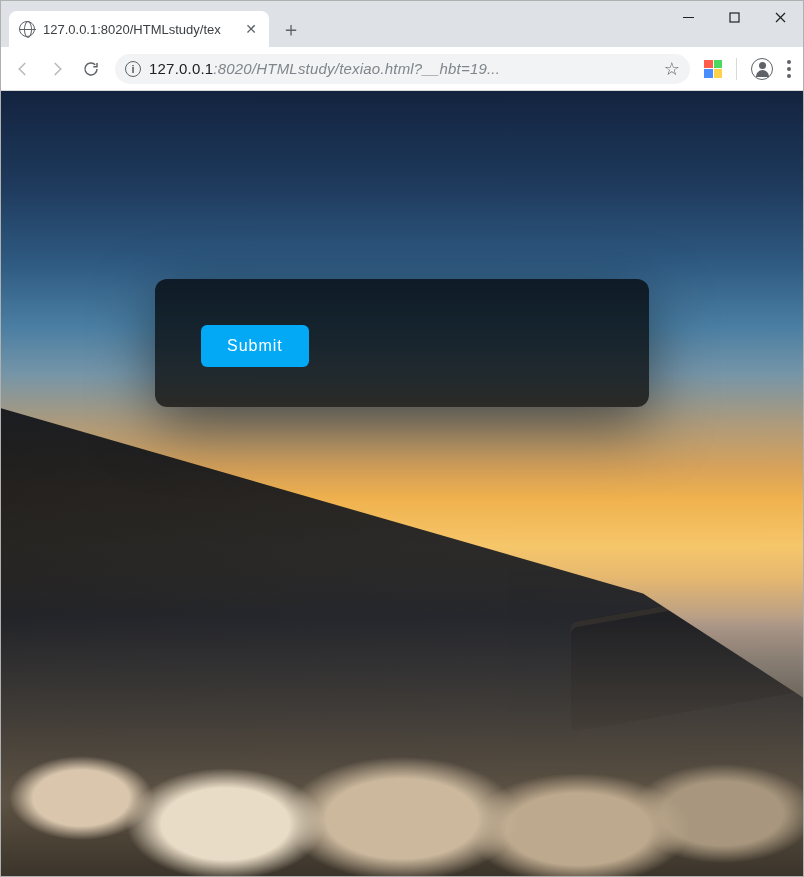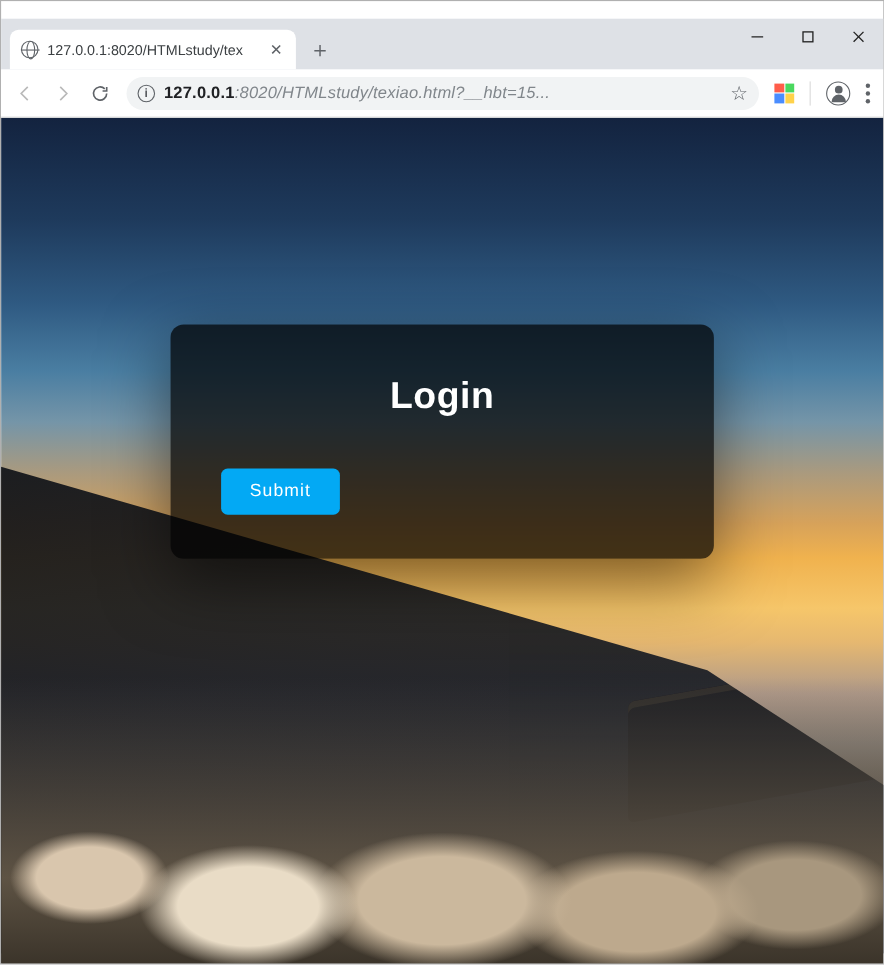--- a/index.html
+++ b/index.html
@@ -6,21 +6,20 @@
   html, body { width: 804px; height: 877px; overflow: hidden; font-family: "Segoe UI", Arial, sans-serif; }
 
   
   .browser {
     width: 804px; height: 877px; background: #fff; border: 1px solid #b0b0b0;
     display: flex; flex-direction: column;
   }
   .titlebar {
     height: 46px; background: #dee1e6; display: flex; align-items: flex-end;
     position: relative;
-    margin-top: 16px;
   }
   .tab {
     margin-left: 8px; height: 36px; background: #fff; border-radius: 8px 8px 0 0;
     display: flex; align-items: center; padding: 0 10px; gap: 8px;
     min-width: 260px; position: relative;
   }
   .tab .favicon {
     width: 16px; height: 16px; border: 1.5px solid #5f6368; border-radius: 50%;
     position: relative; flex-shrink: 0;
   }
@@ -70,21 +69,21 @@
     display: flex; align-items: center; padding: 0 10px; gap: 8px;
     color: #595c60; font-size: 15px;
   }
   .omnibox .info {
     width: 16px; height: 16px; border: 1.5px solid #5f6368; border-radius: 50%;
     display: flex; align-items: center; justify-content: center; font-size: 11px; font-weight: bold;
     flex-shrink: 0;
   }
   .omnibox .url { flex: 1; white-space: nowrap; overflow: hidden; text-overflow: ellipsis; letter-spacing: .2px; }
   .omnibox .url .dim { color: #80868b; font-style: italic; }
-  .omnibox .url .dark { color: #202124; font-weight: bold; }
+  .omnibox .url .dark { color: #202124; }
   .omnibox .star { color: #5f6368; font-size: 18px; cursor: pointer; }
 
   .ext-icon {
     width: 18px; height: 18px; display: grid; grid-template-columns: 1fr 1fr; grid-template-rows: 1fr 1fr;
     gap: 1px; transform: rotate(0deg);
   }
   .ext-icon span:nth-child(1){background:#ff5d4a;}
   .ext-icon span:nth-child(2){background:#4ad85f;}
   .ext-icon span:nth-child(3){background:#4a8dff;}
   .ext-icon span:nth-child(4){background:#ffd24a;}
@@ -215,21 +214,21 @@
     <div class="nav-icon">
       <svg viewBox="0 0 24 24" fill="none" stroke="currentColor" stroke-width="2">
           <path d="M20 12a8 8 0 1 1-2.34-5.66"></path>
           <polyline points="20 4 20 9 15 9"></polyline>
         </svg>
     </div>
 
     <div class="omnibox">
       <span class="info">i</span>
       <span class="url">
-        <span class="dark">127.0.0.1</span><span class="dim">:8020</span><span class="dim">/HTMLstudy/texiao.html?__hbt=15...</span>
+        <span class="dark">127.0.0.1</span><span class="dim">:8020</span><span class="dim">/HTMLstudy/texiao.html?__hbt=19...</span>
       </span>
       <span class="star">☆</span>
     </div>
 
     <div class="ext-icon">
       <span></span>
         <span></span>
         <span></span>
         <span></span>
     </div>
@@ -241,21 +240,20 @@
         <span></span>
       </div>
   </div>
 
   <div class="viewport">
     <div class="bg"></div>
     <div class="wing"></div>
     <div class="clouds"></div>
 
     <div class="login-card">
-      <div class="login-title">Login</div>
 
 
 
       <button class="submit-btn">Submit</button>
     </div>
   </div>
 
 </div>
 
 </body></html>

